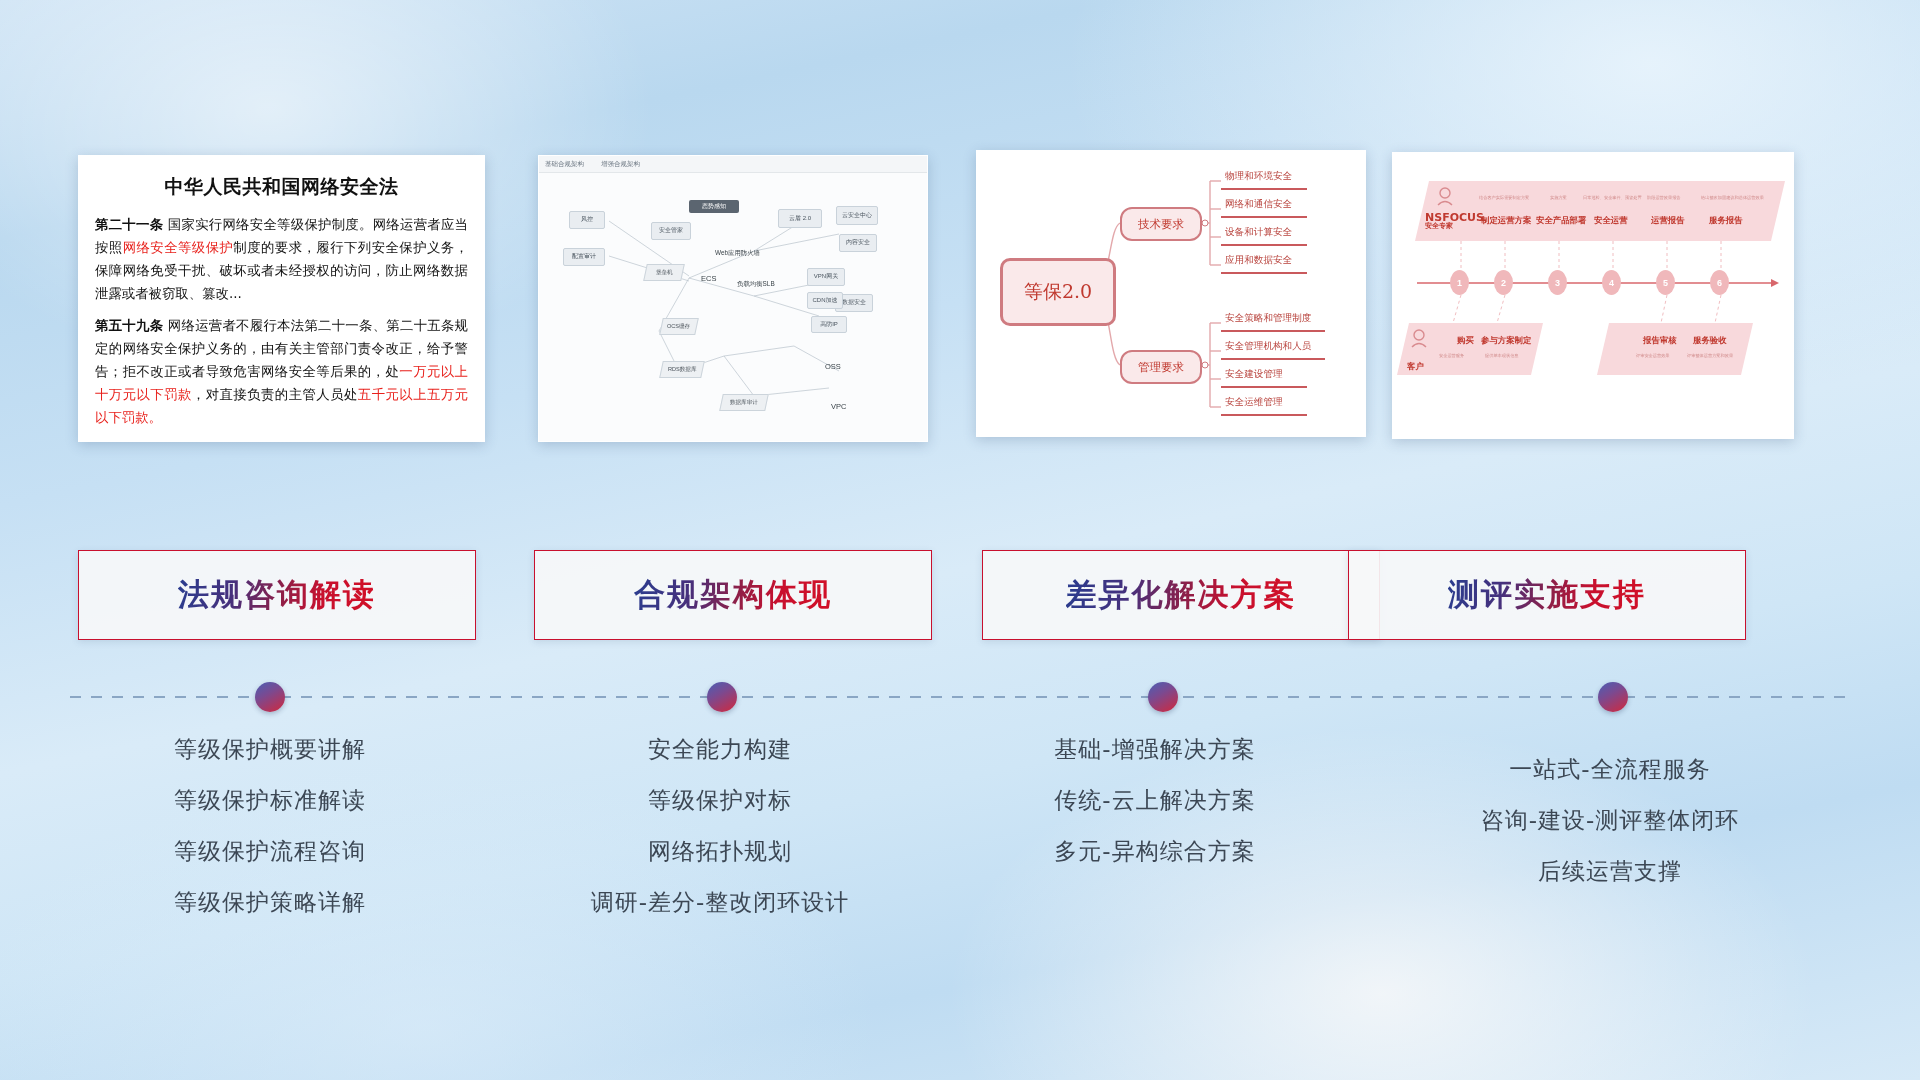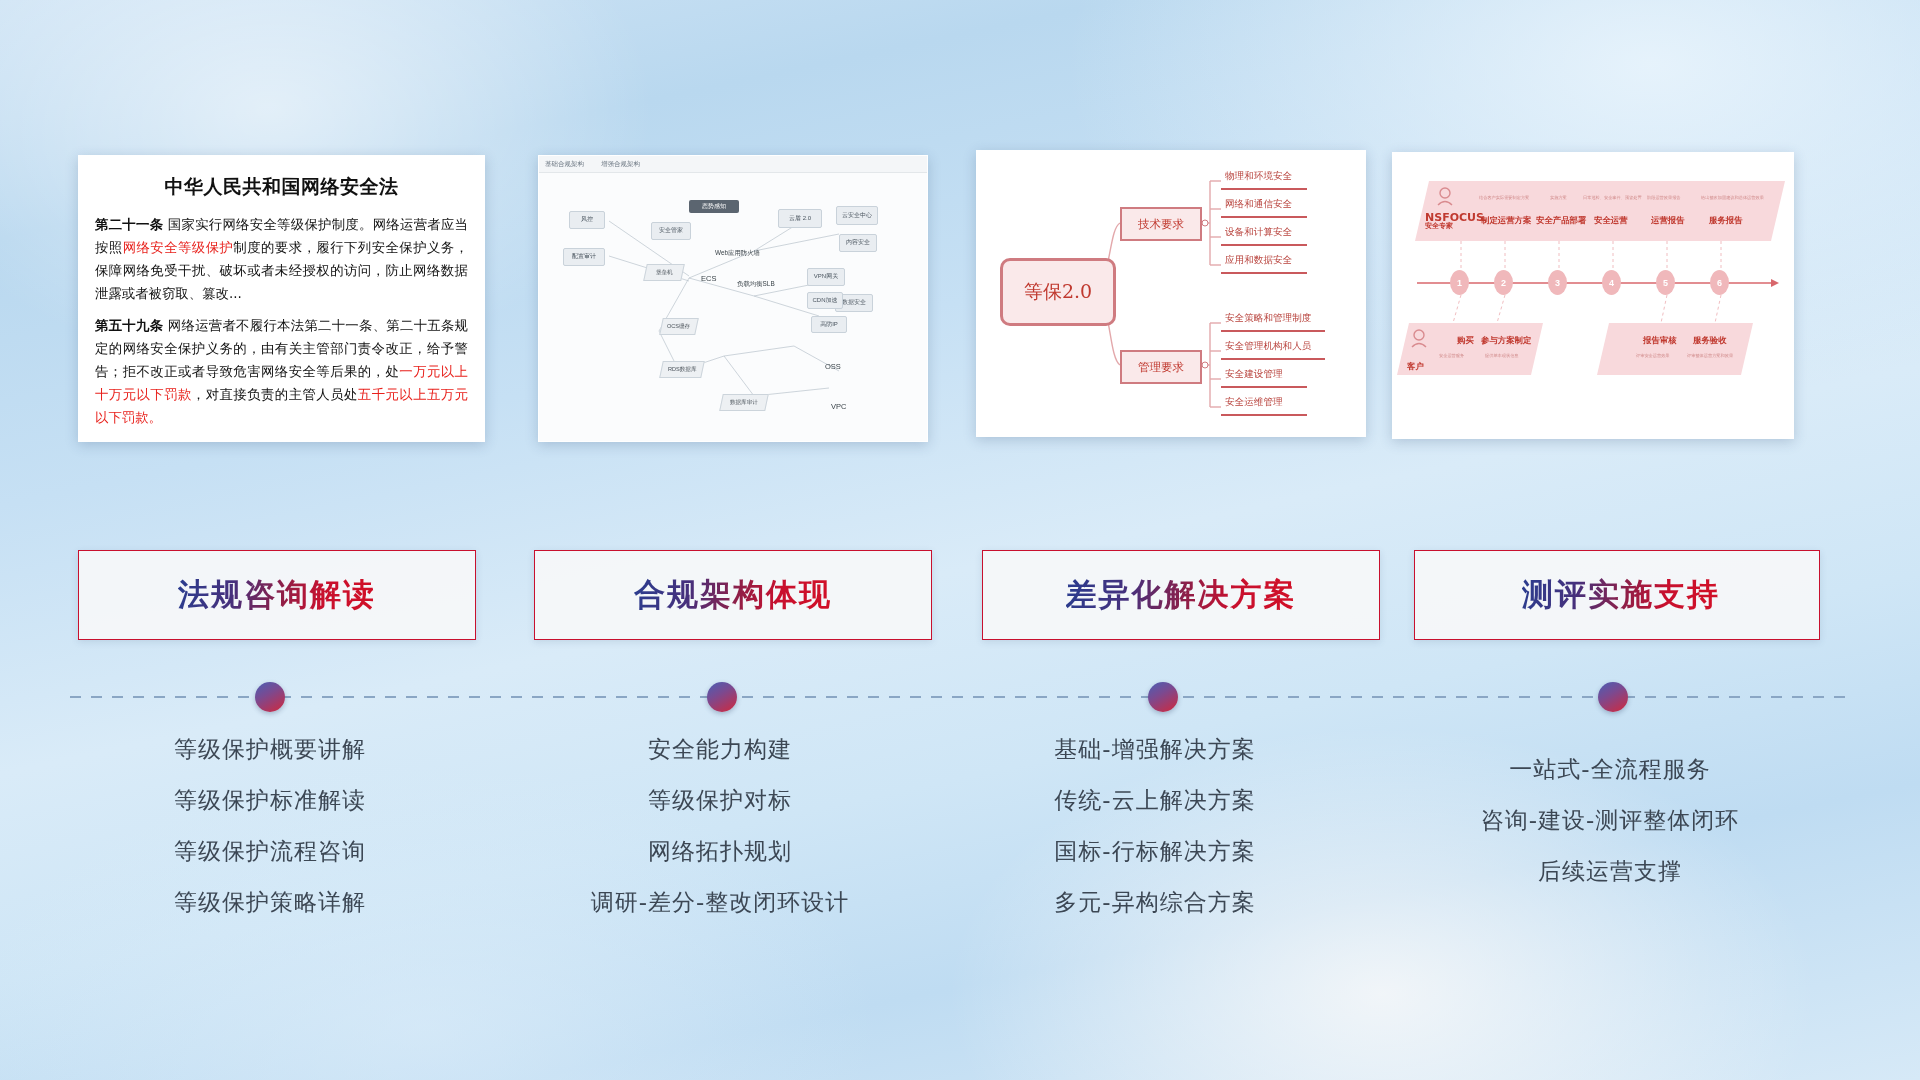--- a/index.html
+++ b/index.html
@@ -53,21 +53,21 @@
   .arch .hex i{transform:skewX(12deg);font-style:normal;}
   .arch .dark{position:absolute;background:#5b6570;color:#fff;font-size:6px;
       display:flex;align-items:center;justify-content:center;border-radius:2px;}
   .arch .lbl{position:absolute;font-size:6.4px;color:#3a4349;}
   .arch svg{position:absolute;left:0;top:0;width:100%;height:100%;}
 
   
   .mind{position:relative;width:100%;height:100%;background:#fff;}
   .mind svg{position:absolute;left:0;top:0;width:100%;height:100%;}
   .mind .node{position:absolute;background:#fae9ea;border:2px solid #cf7b80;
-      border-radius:0;color:#c0392f;display:flex;align-items:center;justify-content:center;
+      border-radius:12px;color:#c0392f;display:flex;align-items:center;justify-content:center;
       font-family:"DejaVu Serif",serif;}
   .mind .root{left:23px;top:107px;width:110px;height:62px;font-size:19px;border-width:3px;
       border-radius:10px;}
   .mind .br{width:78px;height:30px;font-size:11.5px;}
   .mind .br1{left:143px;top:56px;}
   .mind .br2{left:143px;top:199px;}
   .mind .leaf{position:absolute;font-size:9.6px;color:#b8423c;white-space:nowrap;
       font-family:"DejaVu Serif",serif;}
 
   
@@ -90,21 +90,21 @@
   .lblbox span{
     font-size:31px;font-weight:600;letter-spacing:2px;
     background:linear-gradient(100deg,#2a3d8f 0%,#46307c 28%,#8e1f48 52%,#c8102e 72%,#d21027 100%);
     -webkit-background-clip:text;background-clip:text;color:transparent;
     -webkit-text-fill-color:transparent;
     font-family:"DejaVu Sans",sans-serif;
   }
   .lb1{left:78px;  top:550px; width:396px;}
   .lb2{left:534px; top:550px; width:396px;}
   .lb3{left:982px; top:550px; width:396px;}
-  .lb4{left:1414px;top:550px; width:396px;padding-left:8px;}
+  .lb4{left:1348px;top:550px; width:396px;}
 
   
   .tl{position:absolute;left:70px;top:696px;width:1780px;height:2px;
       background:repeating-linear-gradient(to right,#8aa6c4 0 11px,transparent 11px 21px);}
   .dot{position:absolute;width:30px;height:30px;border-radius:50%;top:682px;
       background:linear-gradient(150deg,#4a5fb5 0%,#7a4a91 40%,#d2283c 100%);
       box-shadow:0 2px 5px rgba(40,60,100,.3);}
   .d1{left:255px;} .d2{left:707px;} .d3{left:1148px;} .d4{left:1598px;}
 
   
@@ -327,21 +327,20 @@
   </div>
   <div class="col col2">
     <div class="item">安全能力构建</div>
     <div class="item">等级保护对标</div>
     <div class="item">网络拓扑规划</div>
     <div class="item">调研-差分-整改闭环设计</div>
   </div>
   <div class="col col3">
     <div class="item">基础-增强解决方案</div>
     <div class="item">传统-云上解决方案</div>
-    <div class="item">国标-行标解决方案</div>
     <div class="item">多元-异构综合方案</div>
   </div>
   <div class="col col4" style="top:758px;">
     <div class="item">一站式-全流程服务</div>
     <div class="item">咨询-建设-测评整体闭环</div>
     <div class="item">后续运营支撑</div>
   </div>
 
 </div>
 

